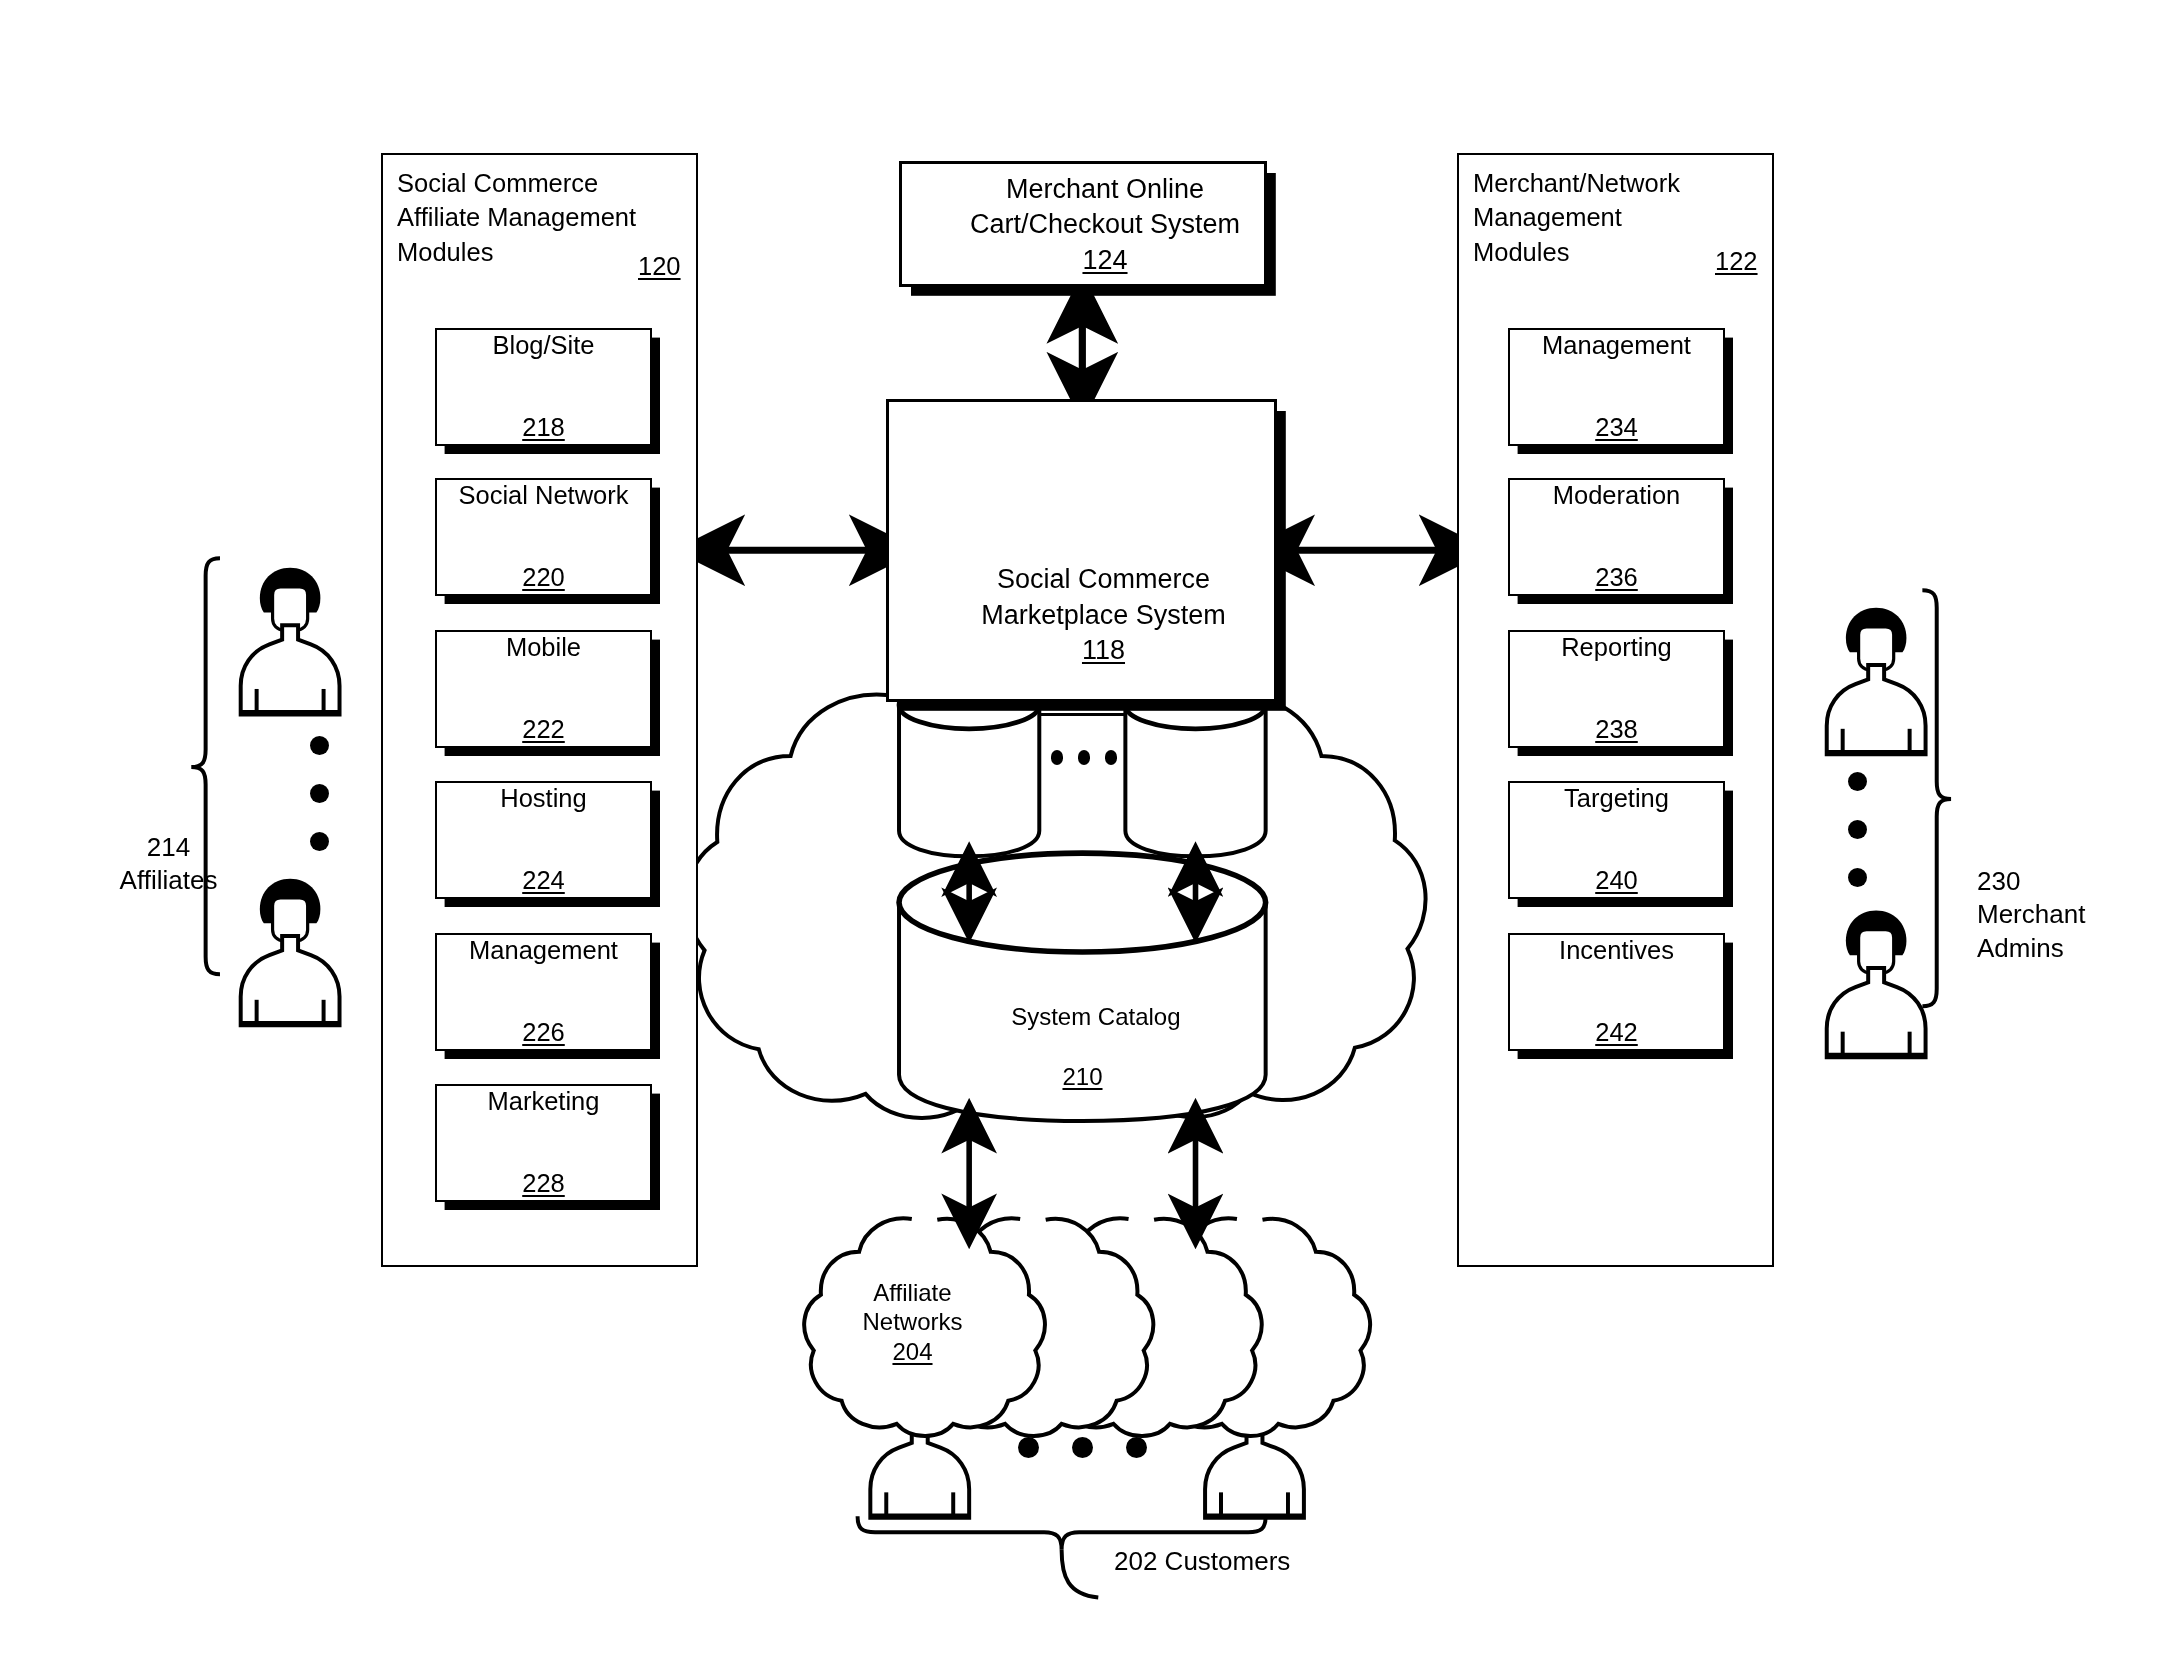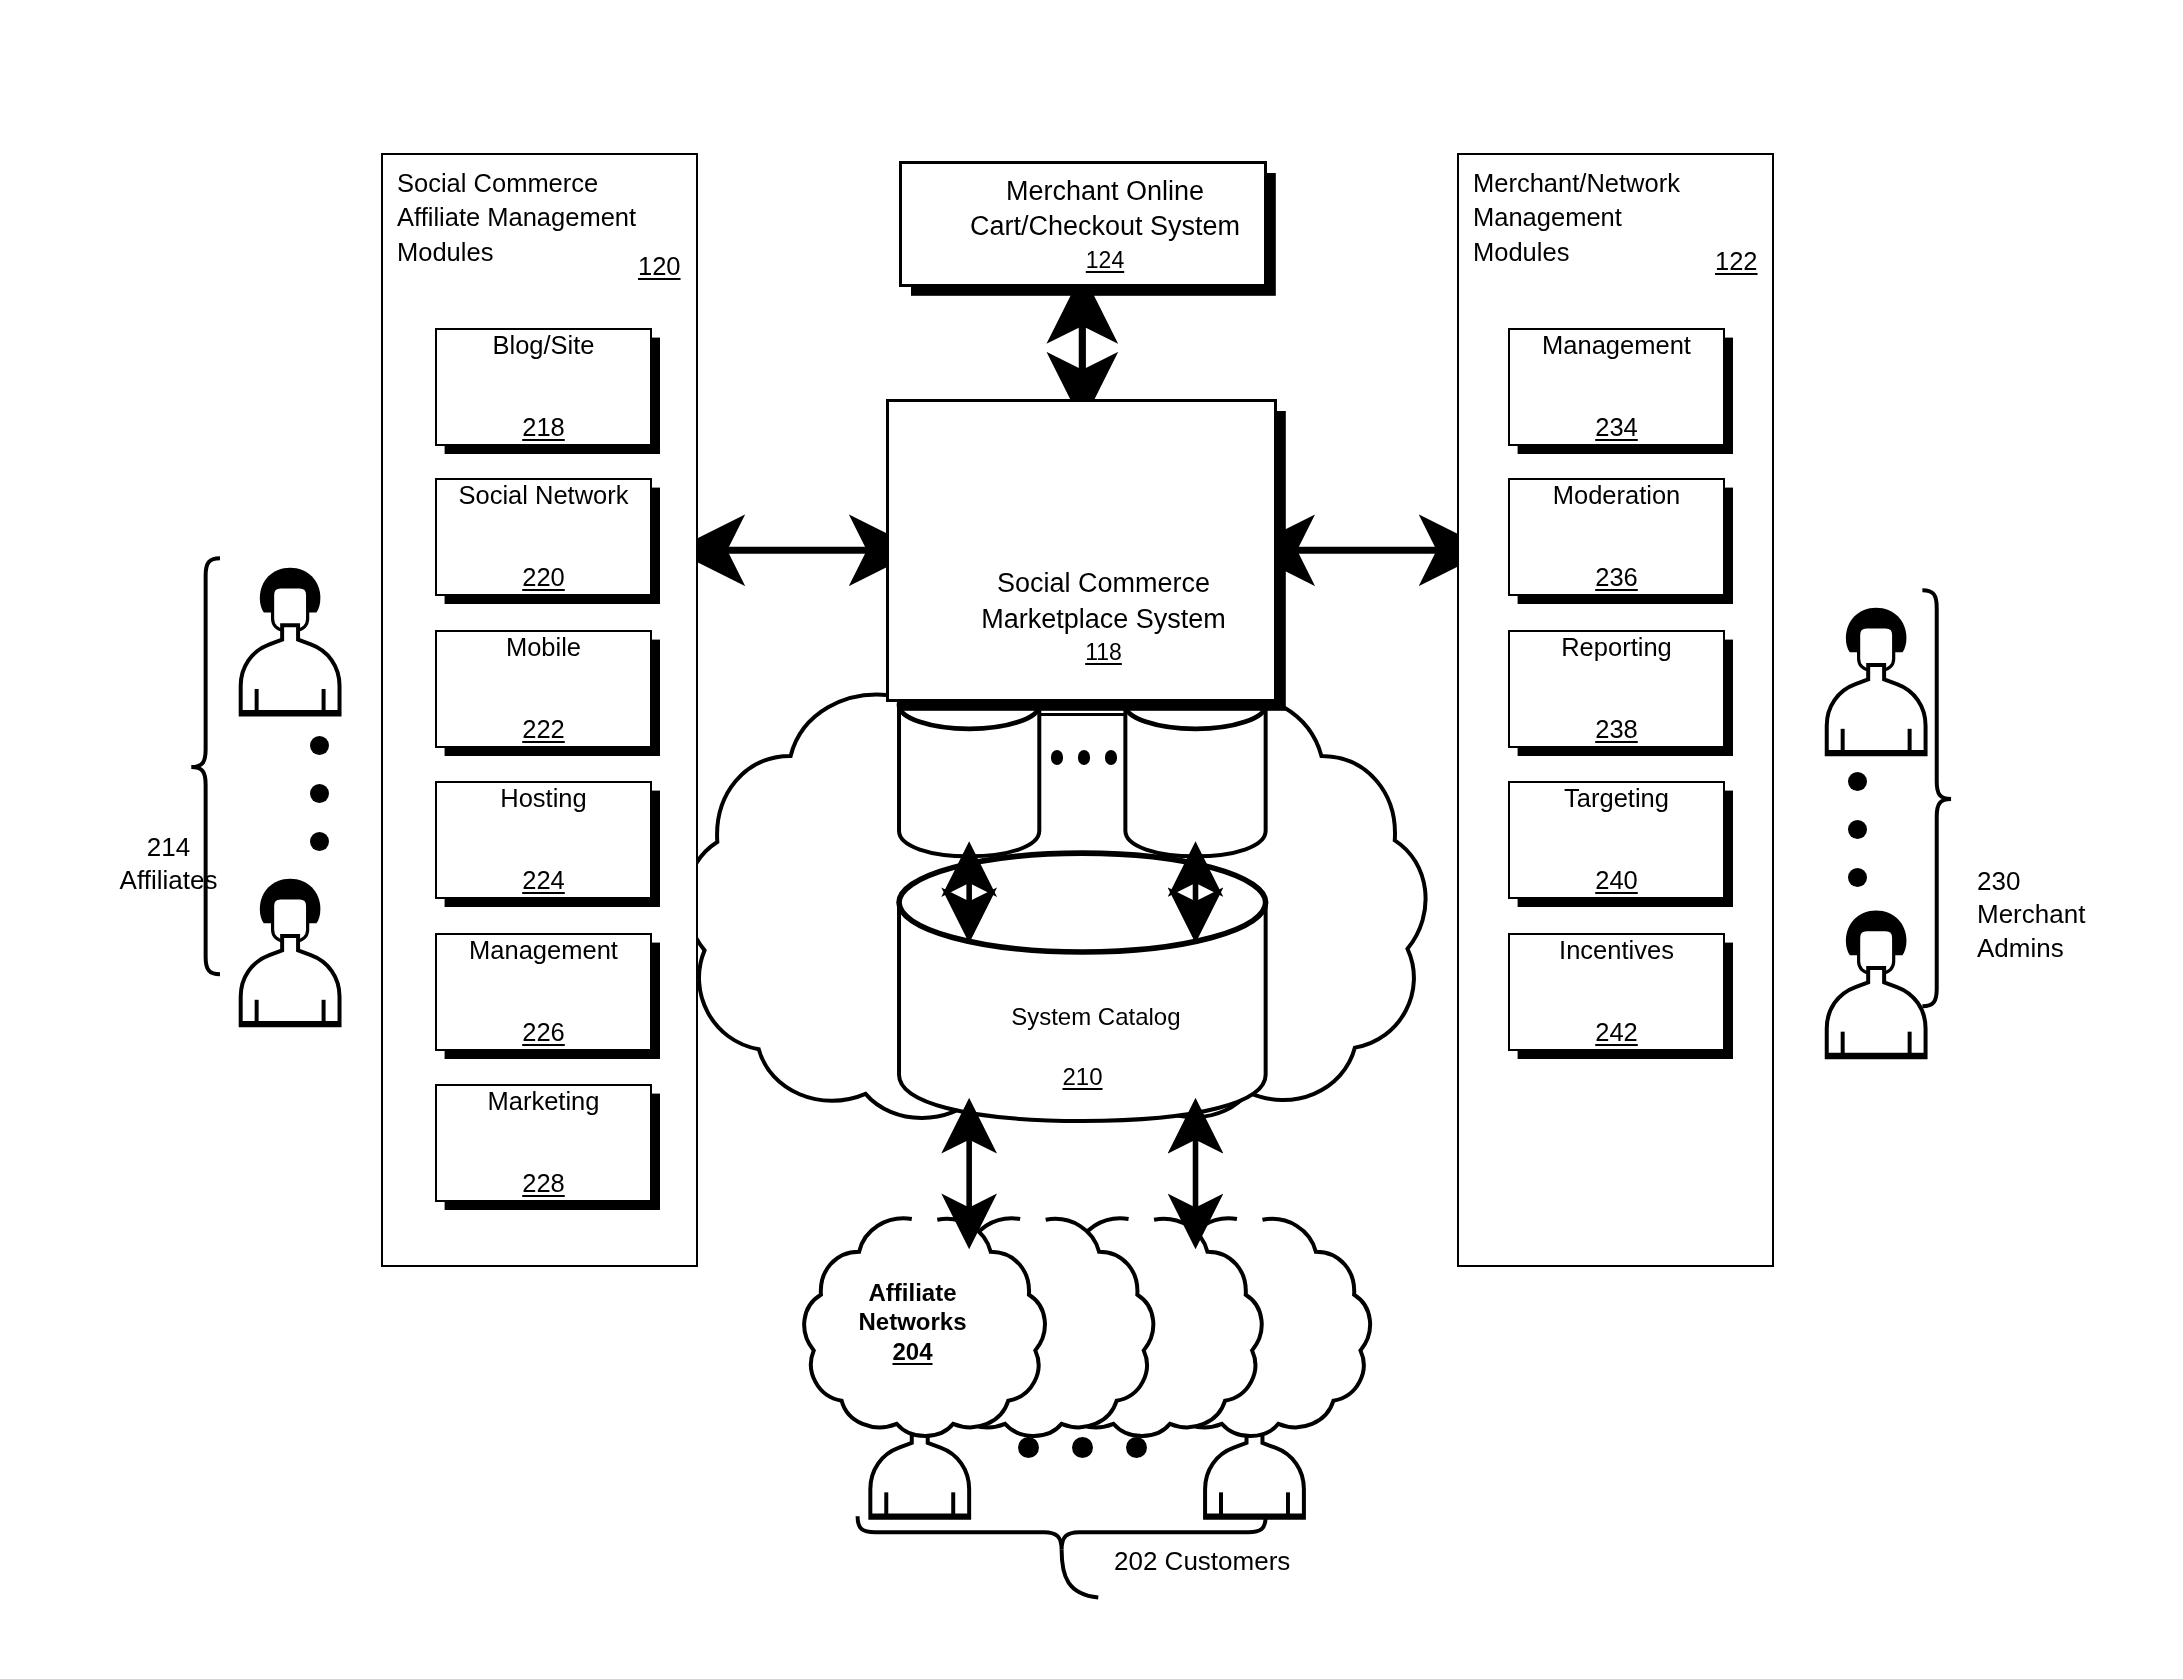--- a/index.html
+++ b/index.html
@@ -71,21 +71,21 @@
     background: #fff;
     box-shadow: 10.4px 10.4px 0 -1.6px #000;
     display: flex;
     flex-direction: column;
     align-items: center;
     justify-content: center;
     padding-left: 44px;
   }
   .sysbox .lbl { font-size: 27px; line-height: 1.3; text-align: center; }
   .sysbox .num {
-    font-size: 23px;
+    font-size: 27px;
     text-decoration: underline;
     text-underline-offset: 3.2px;
     margin-top: 2.4px;
   }
 
   
   .svglayer {
     position: absolute;
     left: 0; top: 0;
     width: 2183px;
@@ -370,21 +370,21 @@
     <span>System Catalog</span>
     <span class="num">210</span>
   </div>
 
   <div class="ellipsis-dots" style="left:1044px; top:748px; width:80px; height:19px; gap:14.3px;">
     <span class="dot" style="width:12.8px;height:14.3px;"></span>
     <span class="dot" style="width:12.8px;height:14.3px;"></span>
     <span class="dot" style="width:12.8px;height:14.3px;"></span>
   </div>
 
-  <div class="cloud-label" style="left:837px; top:1279px; width:151px;font-weight:bold;">
+  <div class="cloud-label" style="left:837px; top:1279px; width:151px;">
     <span>Affiliate
 Networks</span>
     <span class="num">204</span>
   </div>
 
   <div class="group-label" style="left:97px; top:831px; width:143px; text-align:center;">214
 Affiliates</div>
 
   <div class="group-label" style="left:1977px; top:865px; width:175px;">230
 Merchant

